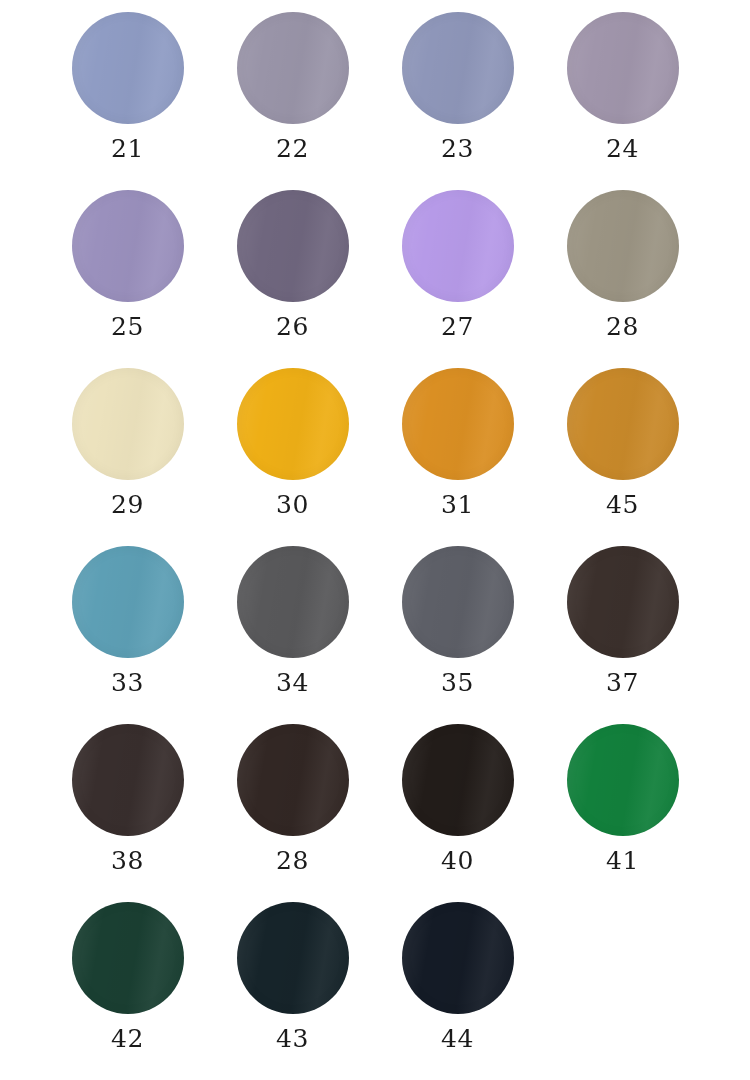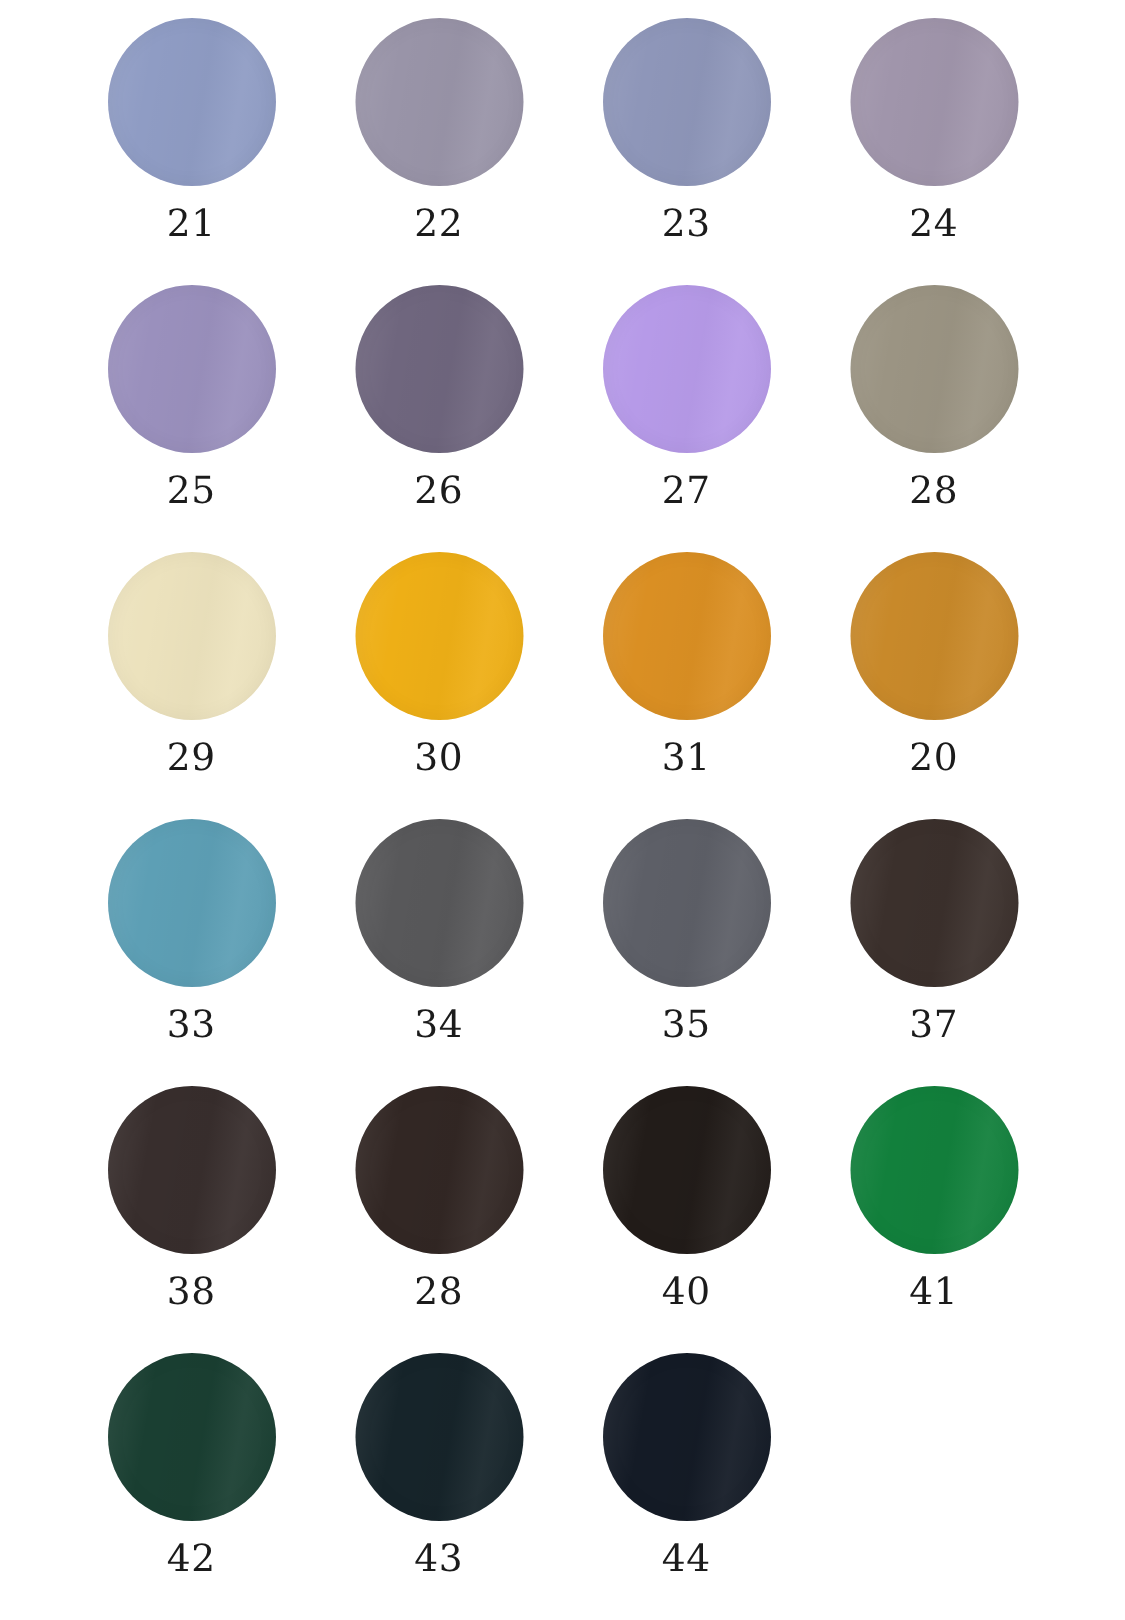--- a/index.html
+++ b/index.html
@@ -121,21 +121,21 @@
       <div class="swatch-cell">
         <div class="swatch-disc" style="background-color: rgb(238, 175, 22);"></div>
         <div class="swatch-label">30</div>
       </div>
       <div class="swatch-cell">
         <div class="swatch-disc" style="background-color: rgb(218, 143, 35);"></div>
         <div class="swatch-label">31</div>
       </div>
       <div class="swatch-cell">
         <div class="swatch-disc" style="background-color: rgb(200, 137, 42);"></div>
-        <div class="swatch-label">20</div>
+        <div class="swatch-label">45</div>
       </div>
       <div class="swatch-cell">
         <div class="swatch-disc" style="background-color: rgb(93, 159, 181);"></div>
         <div class="swatch-label">33</div>
       </div>
       <div class="swatch-cell">
         <div class="swatch-disc" style="background-color: rgb(88, 88, 90);"></div>
         <div class="swatch-label">34</div>
       </div>
       <div class="swatch-cell">

